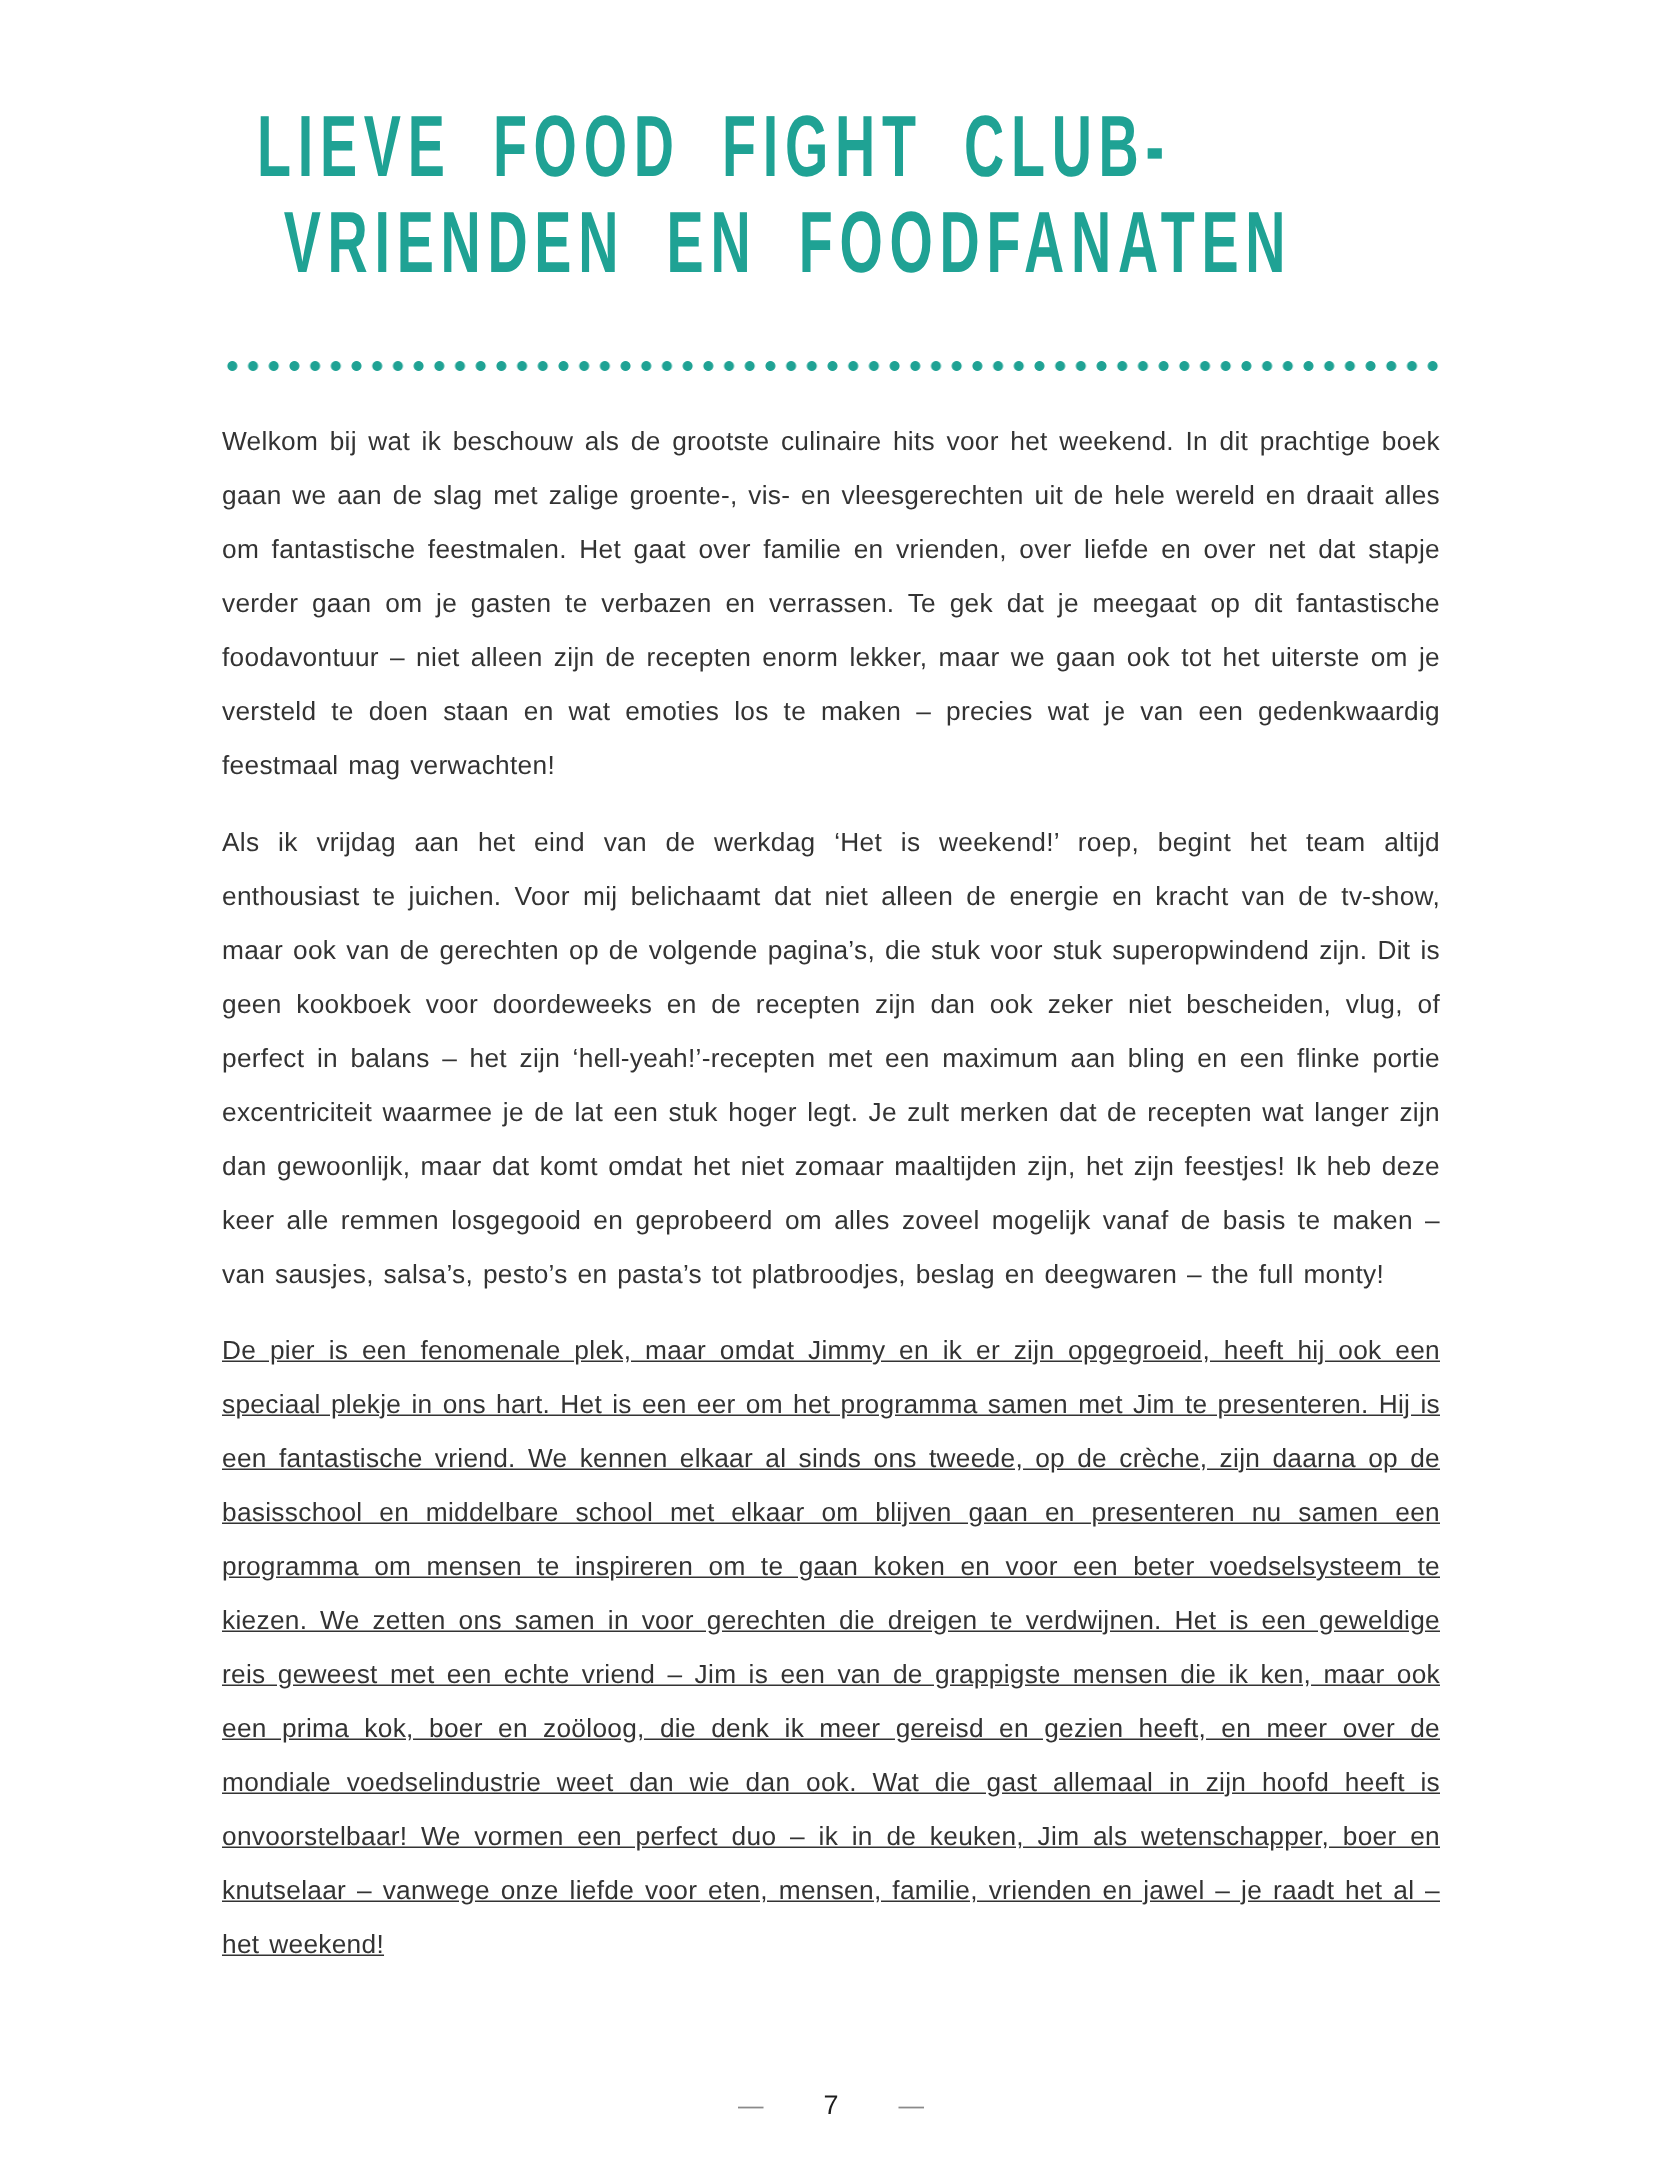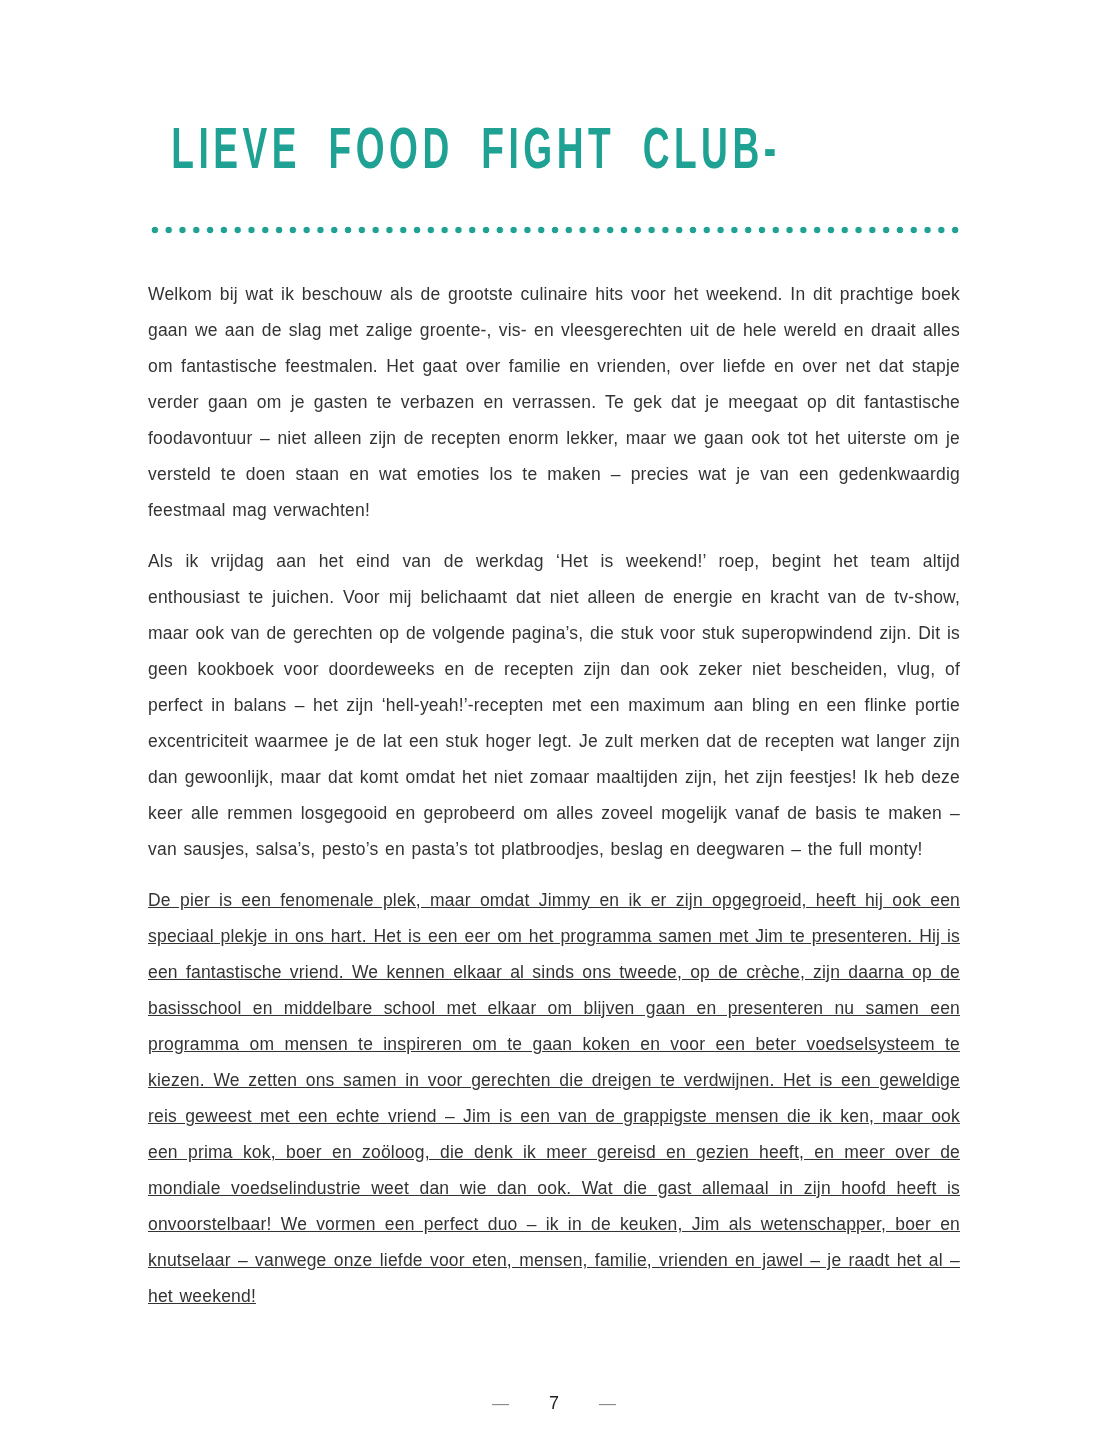--- a/index.html
+++ b/index.html
@@ -15,24 +15,24 @@
     background:#ffffff;
     font-family:"Liberation Sans", sans-serif;
   }
   .page{
     position:relative;
     width:1108px;height:1440px;
     overflow:hidden;
     background:#ffffff;
   }
   .title-block{
-    padding-top:116px;
+    padding-top:66px;
     display:flex;
-    flex-direction:row;
-    align-items:flex-end;
+    flex-direction:column;
+    align-items:flex-start;
   }
   .title-line{
     margin:0;
     color:var(--accent);
     font-size:58px;
     font-weight:700;
     line-height:64px;
     letter-spacing:7px;
     word-spacing:20px;
     white-space:nowrap;
@@ -43,21 +43,21 @@
     width:812px;
     height:8px;
     margin:46px auto 0 auto;
     background-image:radial-gradient(circle, var(--accent) 3px, rgba(255,255,255,0) 3.6px);
     background-size:13.8px 8px;
     background-position:left center;
     background-repeat:repeat-x;
   }
   .body-text{
     width:812px;
-    margin:42px auto 0 auto;
+    margin:28px auto 0 auto;
     color:var(--body-color);
     font-size:17.5px;
     line-height:36px;
     text-align:justify;
     letter-spacing:0.2px;
     word-spacing:1.5px;
   }
   .para{
     margin:0 0 15px 0;
   }

